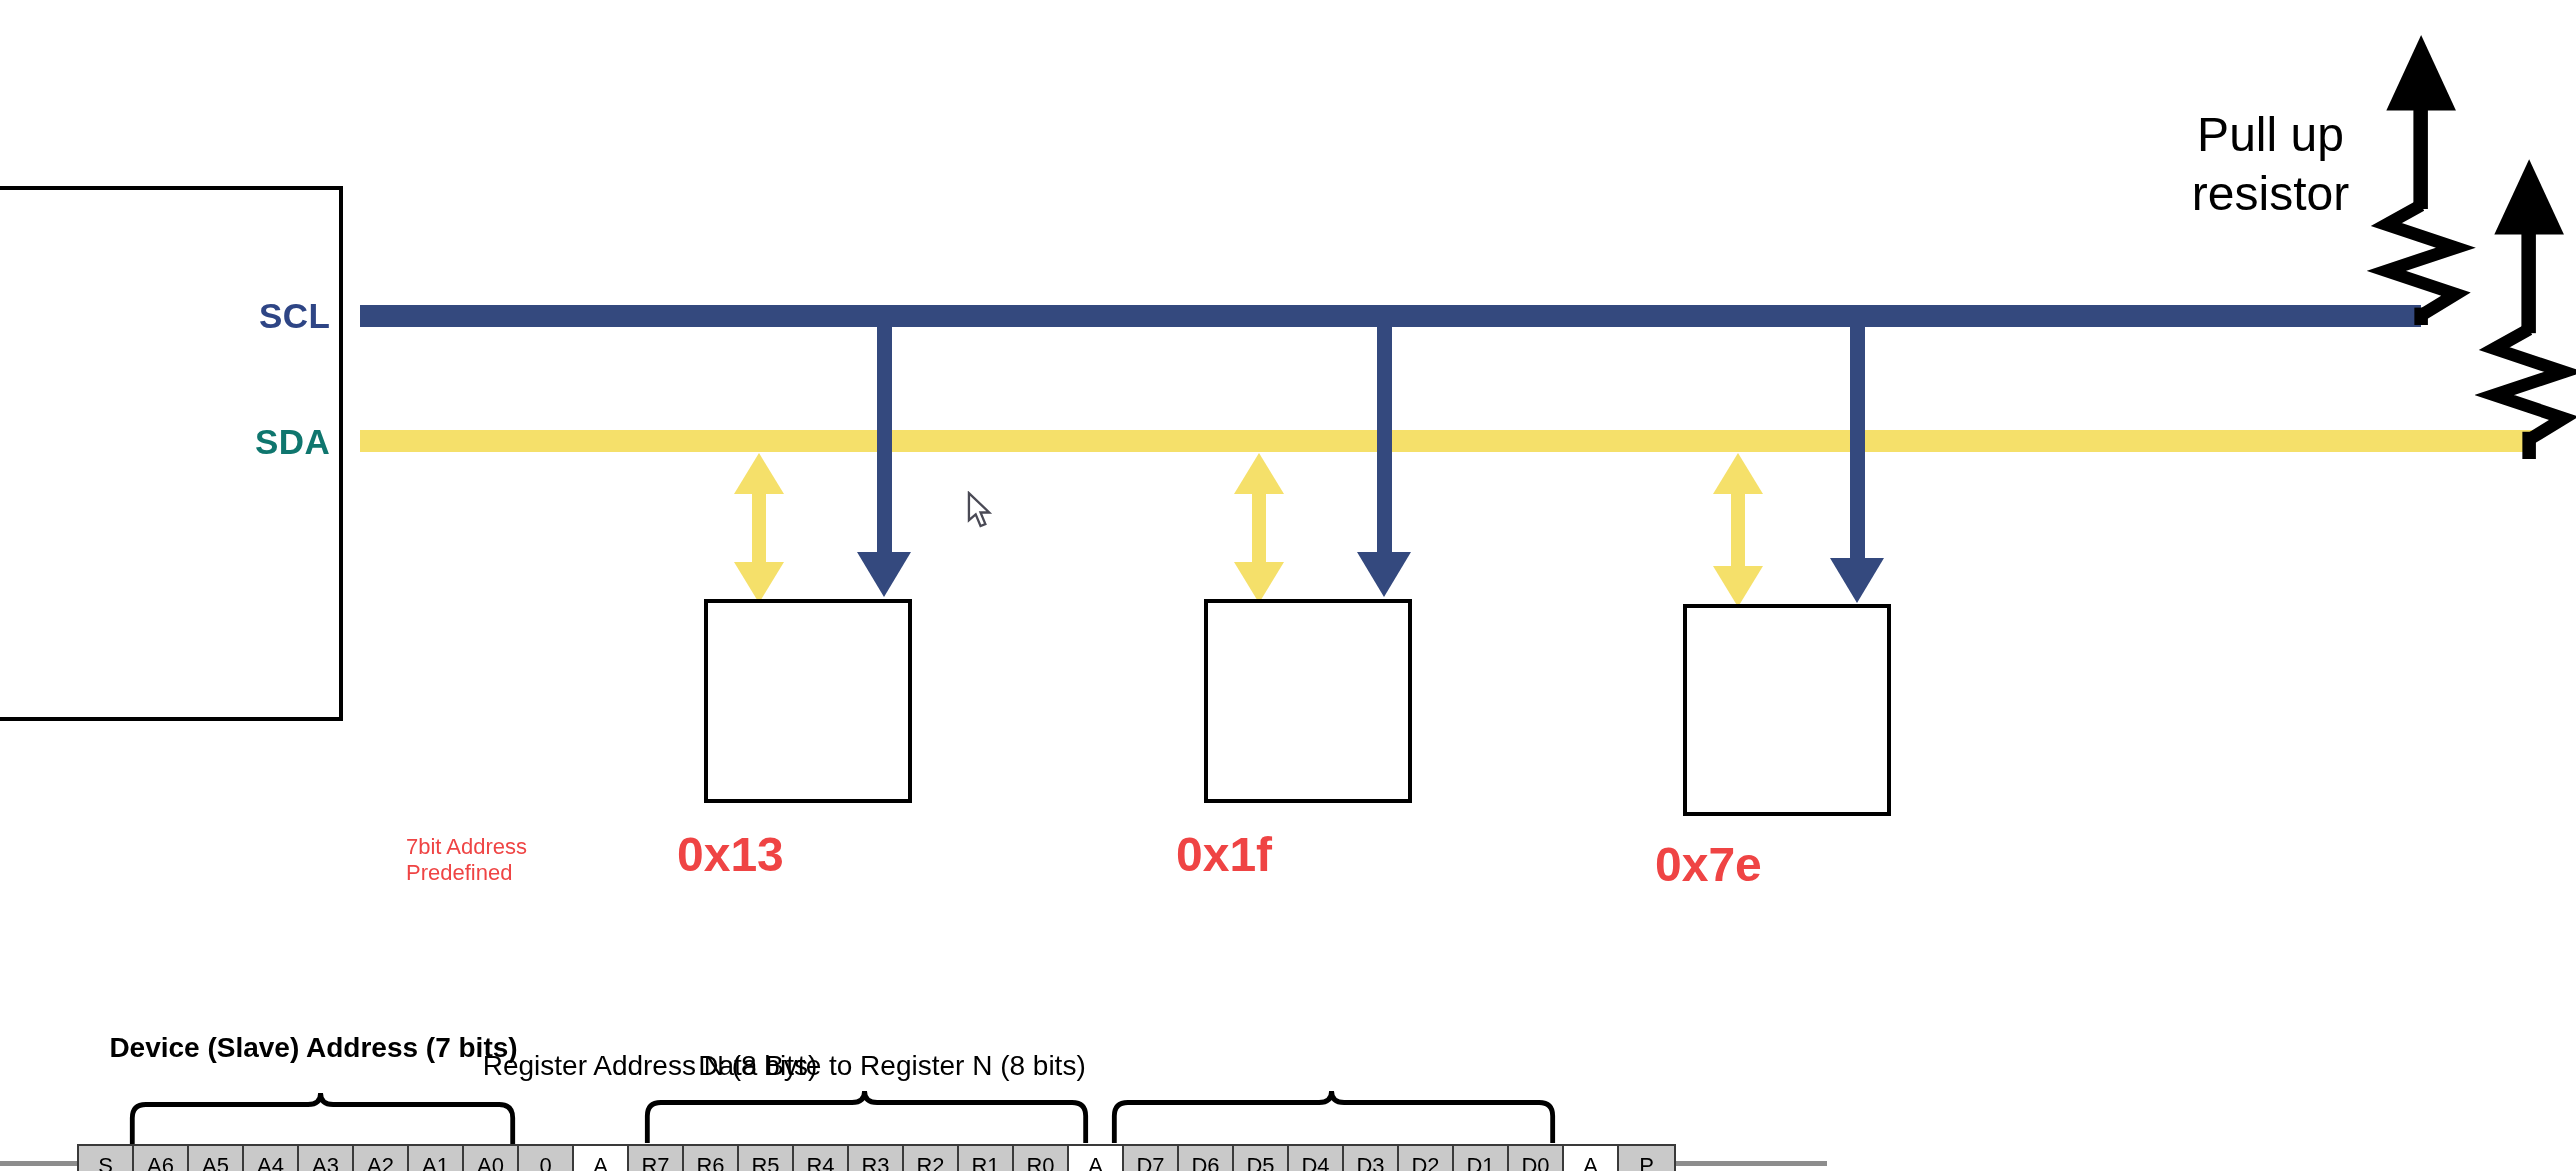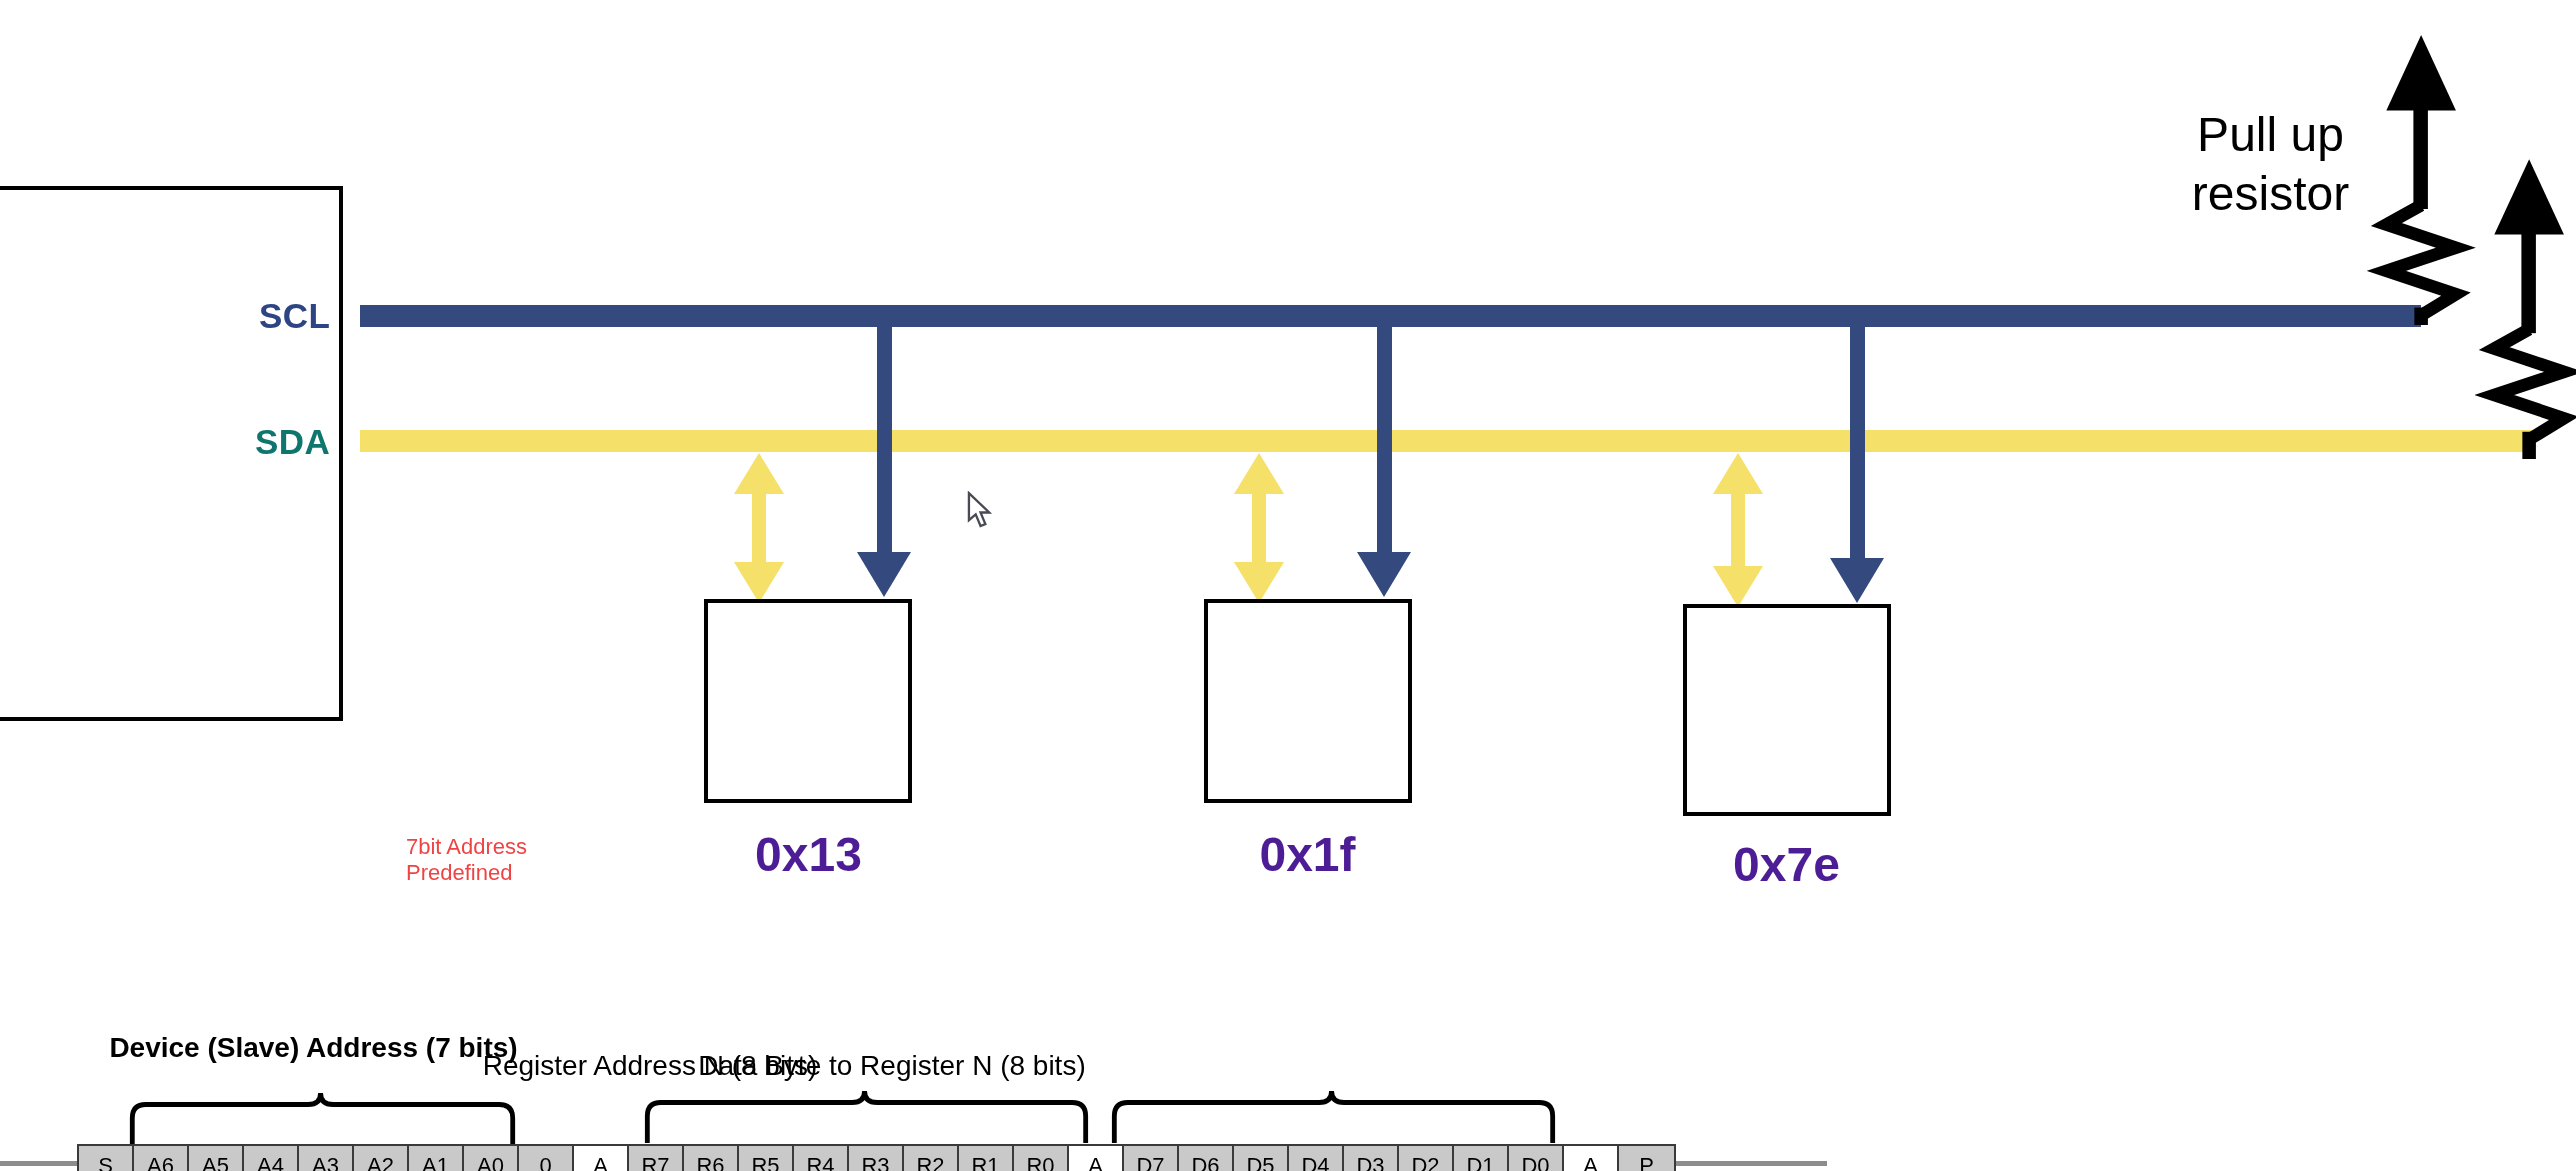--- a/index.html
+++ b/index.html
@@ -77,23 +77,22 @@
 
   
   .device-box {
     border: 4.8px solid #000000;
     background: #ffffff;
     box-sizing: border-box;
   }
   .device-label {
     font-size: 48px;
     font-weight: bold;
-    color: #4c1d95;
+    color: #ef4444;
     white-space: nowrap;
-    text-align: center;
   }
 
   
   .scl-arrow { }
   .scl-arrow .stem {
     position: absolute;
     width: 14.5px;
     background: #34497E;
   }
   .scl-arrow .head {

